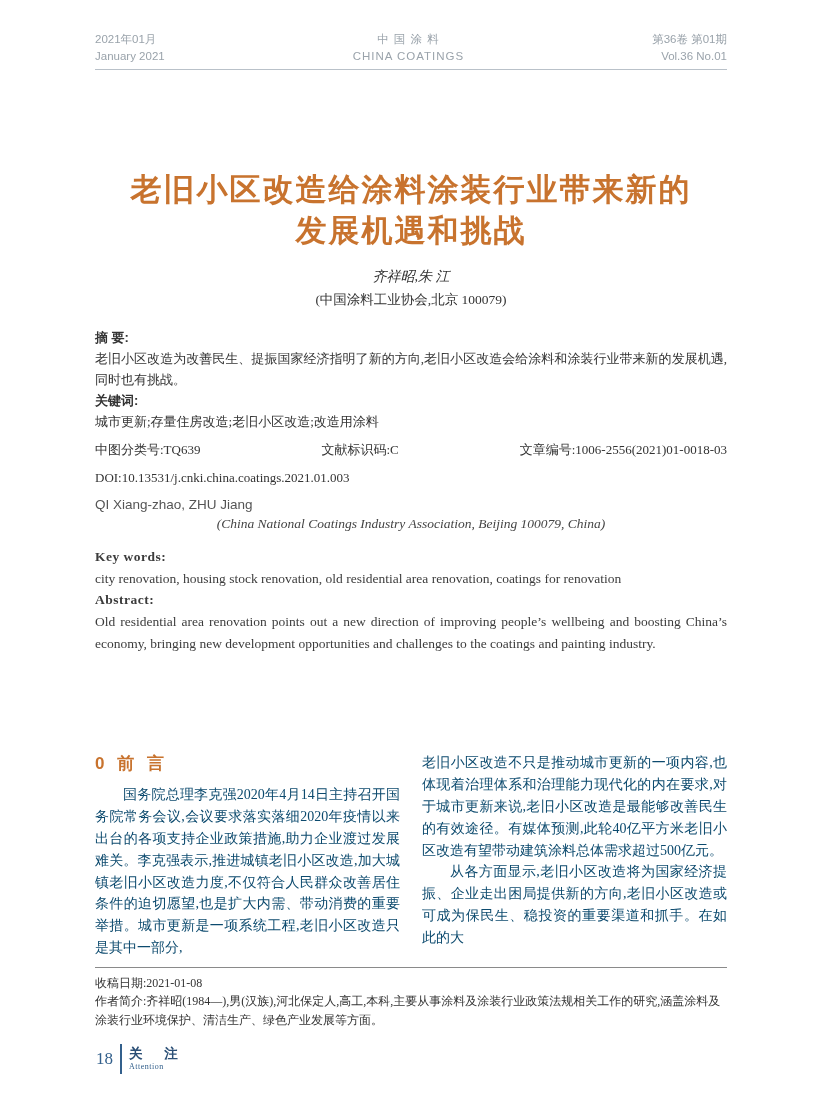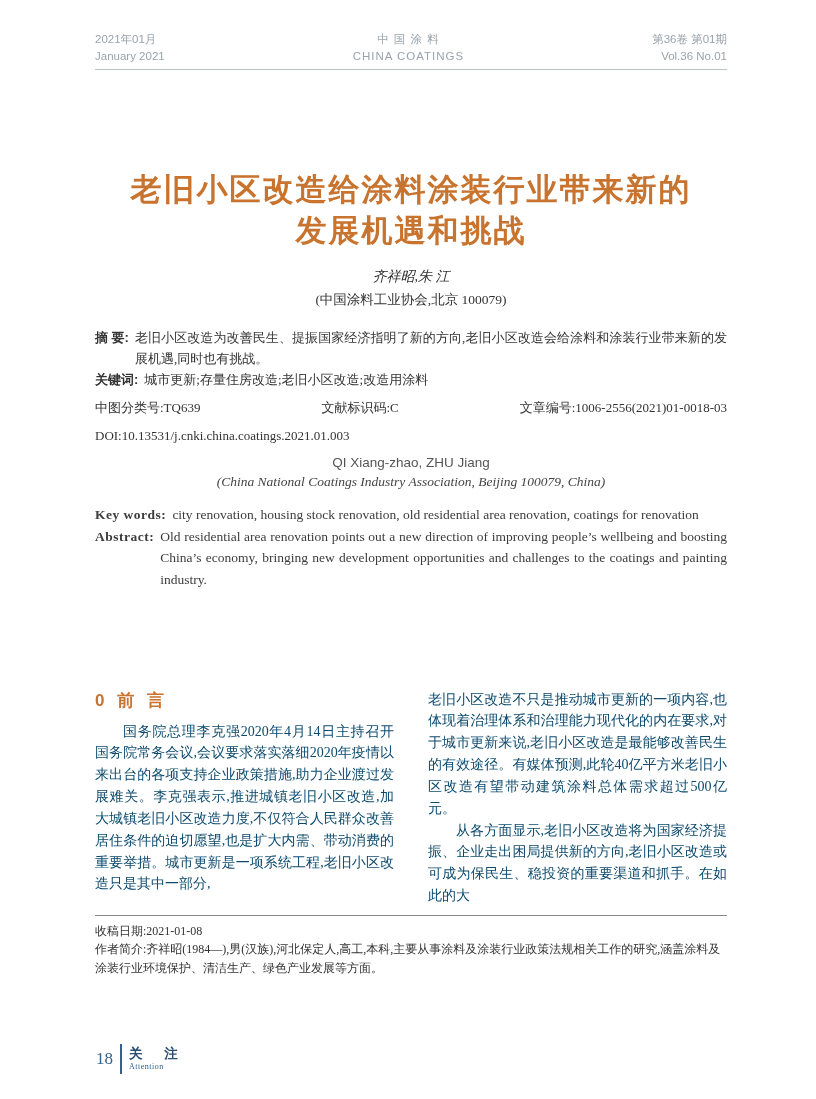--- a/index.html
+++ b/index.html
@@ -37,42 +37,42 @@
     font-weight: bold;
     font-size: 31px; line-height: 1.3;
     letter-spacing: 2px;
     color: #c8732e;
   }
   .authors-zh { margin-top: 17px; text-align: center; font-size: 14px; color: #333; font-style: italic; }
   .affiliation-zh { margin-top: 5px; text-align: center; font-size: 13.5px; color: #333; }
 
   
   .meta-zh { margin-top: 18px; font-size: 13px; line-height: 1.62; color: #333; }
-  .meta-row { display: flex; }
+  .meta-row { display: flex; flex-direction: column; }
   .meta-label { flex: none; font-weight: bold; font-family: "Liberation Sans", sans-serif; margin-right: 6px; white-space: nowrap; }
   .meta-text { flex: 1; text-align: justify; }
   .info-row { display: flex; justify-content: space-between; margin-top: 7px; font-size: 13px; }
   .doi-row { margin-top: 7px; font-size: 13px; }
 
   
   .title-en {
     margin-top: 30px;
     text-align: center;
     font-family: "Liberation Serif", serif;
     font-weight: bold;
     font-size: 23px; line-height: 1.4;
     color: #c8732e;
   }
-  .authors-en { margin-top: 9px; text-align: center; font-family: "Liberation Sans", sans-serif; font-size: 13.5px; color: #555; }
+  .authors-en { margin-top: 9px; font-family: "Liberation Sans", sans-serif; font-size: 13.5px; color: #555; }
   .affiliation-en { margin-top: 4px; text-align: center; font-style: italic; font-size: 13.5px; color: #444; }
   .meta-en { margin-top: 14px; font-size: 13.5px; line-height: 1.6; color: #3c3c3c; }
   .meta-en .meta-label { font-family: "Liberation Serif", serif; letter-spacing: 0.5px; }
 
   
-  .body-columns { display: flex; gap: 34px; margin-top: 98px; }
+  .body-columns { display: flex; gap: 22px; margin-top: 98px; }
   .col { width: 305px; }
   .section-heading {
     font-family: "Liberation Sans", sans-serif;
     font-weight: bold; font-size: 17px;
     letter-spacing: 4px;
     color: #c8732e;
     margin-bottom: 9px;
   }
   .body-text { font-size: 14px; line-height: 1.56; text-align: justify; color: #0c4a6e; }
   .body-text.indent { text-indent: 2em; }

